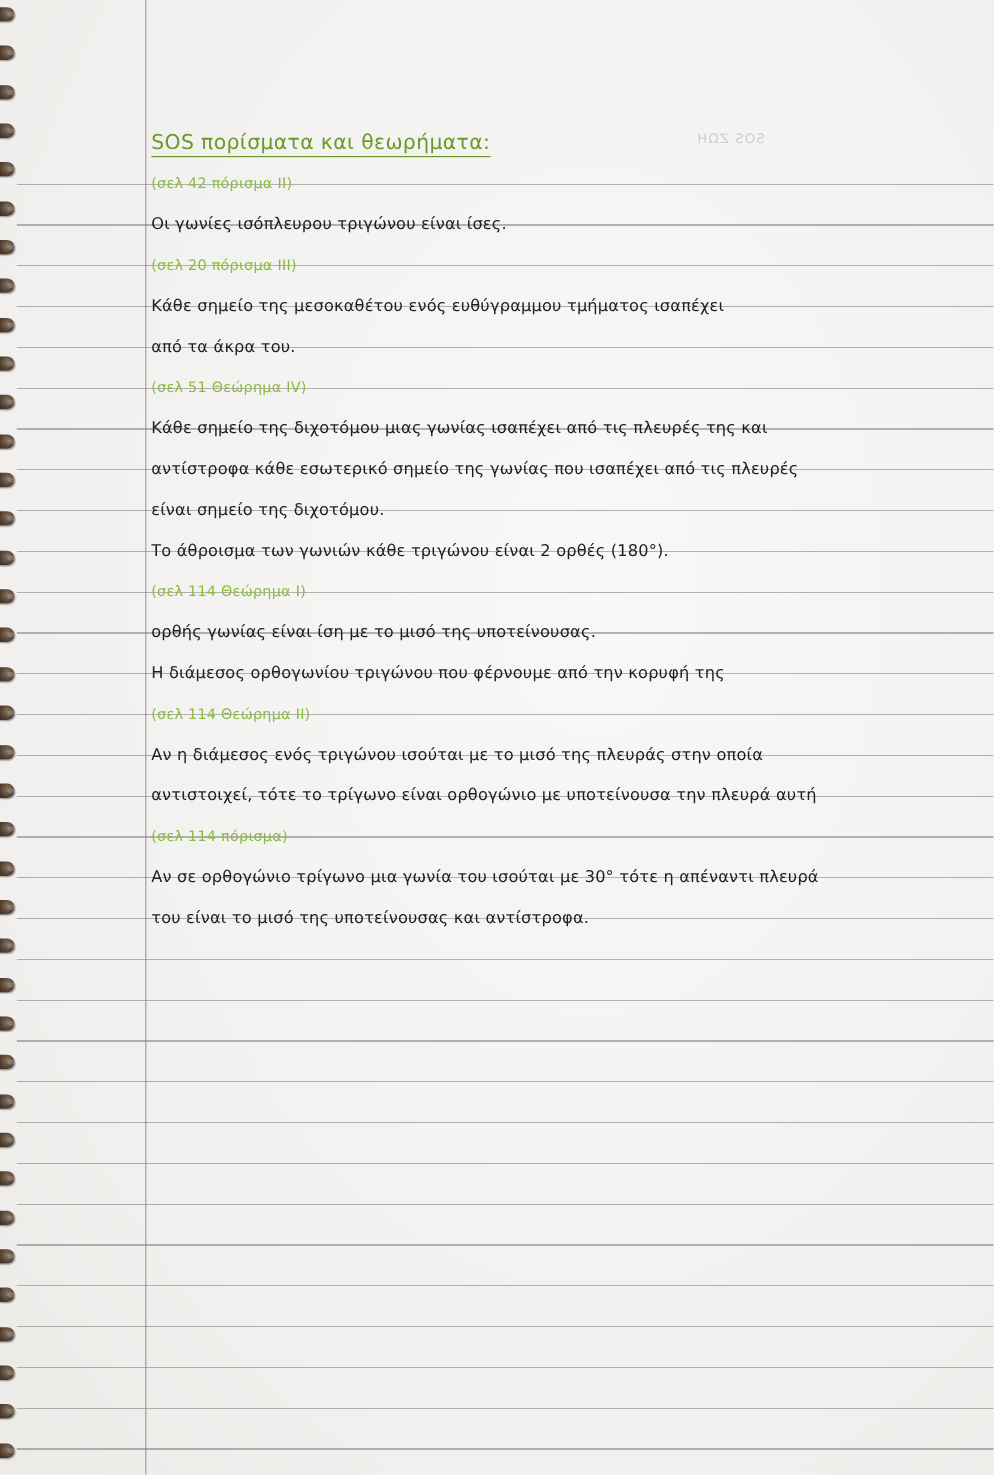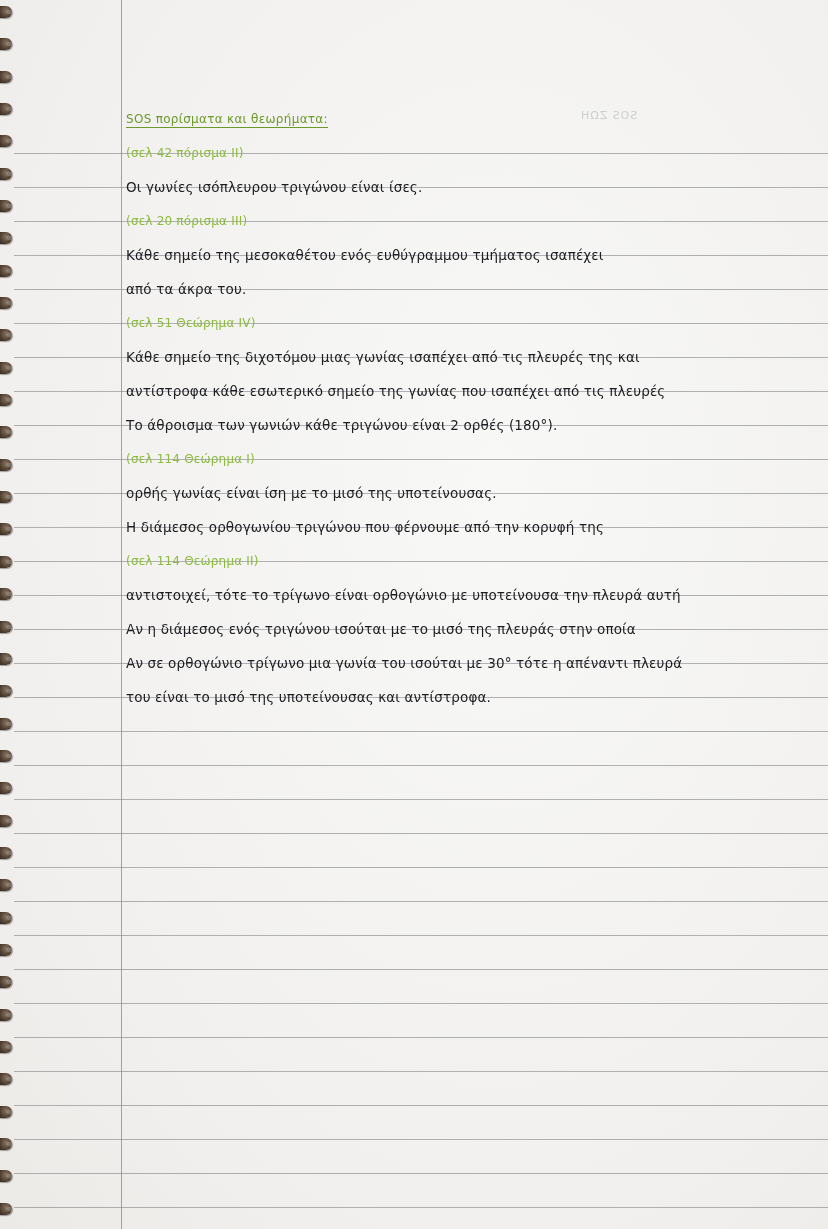--- a/index.html
+++ b/index.html
@@ -82,21 +82,21 @@
     }
     .row {
       position: relative;
       height: 34px;
       line-height: 34px;
       white-space: nowrap;
       overflow: hidden;
     }
     .heading {
       color: #6c9a2a;
-      font-size: 12px;
+      font-size: 17px;
       letter-spacing: 0.3px;
     }
     .heading span {
       border-bottom: 1.5px solid #6c9a2a;
       padding-bottom: 1px;
     }
     .ref {
       color: #8cbb3e;
       font-size: 12px;
       letter-spacing: 0.2px;
@@ -172,27 +172,29 @@
     <div class="row ref">(σελ 42 πόρισμα ΙΙ)</div>
     <div class="row body-text">Οι γωνίες ισόπλευρου τριγώνου είναι ίσες.</div>
 
     <div class="row ref">(σελ 20 πόρισμα ΙΙΙ)</div>
     <div class="row body-text">Κάθε σημείο της μεσοκαθέτου ενός ευθύγραμμου τμήματος ισαπέχει</div>
     <div class="row body-text">από τα άκρα του.</div>
 
     <div class="row ref">(σελ 51 Θεώρημα IV)</div>
     <div class="row body-text">Κάθε σημείο της διχοτόμου μιας γωνίας ισαπέχει από τις πλευρές της και</div>
     <div class="row body-text">αντίστροφα κάθε εσωτερικό σημείο της γωνίας που ισαπέχει από τις πλευρές</div>
+    <div class="row body-text">είναι σημείο της διχοτόμου.</div>
 
     <div class="row body-text">Το άθροισμα των γωνιών κάθε τριγώνου είναι 2 ορθές (180°).</div>
 
     <div class="row ref">(σελ 114 Θεώρημα Ι)</div>
     <div class="row body-text">ορθής γωνίας είναι ίση με το μισό της υποτείνουσας.</div>
     <div class="row body-text">Η διάμεσος ορθογωνίου τριγώνου που φέρνουμε από την κορυφή της</div>
 
     <div class="row ref">(σελ 114 Θεώρημα ΙΙ)</div>
+    <div class="row body-text">Αν η διάμεσος ενός τριγώνου ισούται με το μισό της πλευράς στην οποία</div>
     <div class="row body-text">αντιστοιχεί, τότε το τρίγωνο είναι ορθογώνιο με υποτείνουσα την πλευρά αυτή</div>
-    <div class="row body-text">Αν η διάμεσος ενός τριγώνου ισούται με το μισό της πλευράς στην οποία</div>
-
+
+    <div class="row ref">(σελ 114 πόρισμα)</div>
     <div class="row body-text">Αν σε ορθογώνιο τρίγωνο μια γωνία του ισούται με 30° τότε η απέναντι πλευρά</div>
     <div class="row body-text">του είναι το μισό της υποτείνουσας και αντίστροφα.</div>
   </div>
 </div>
 
 </body></html>

